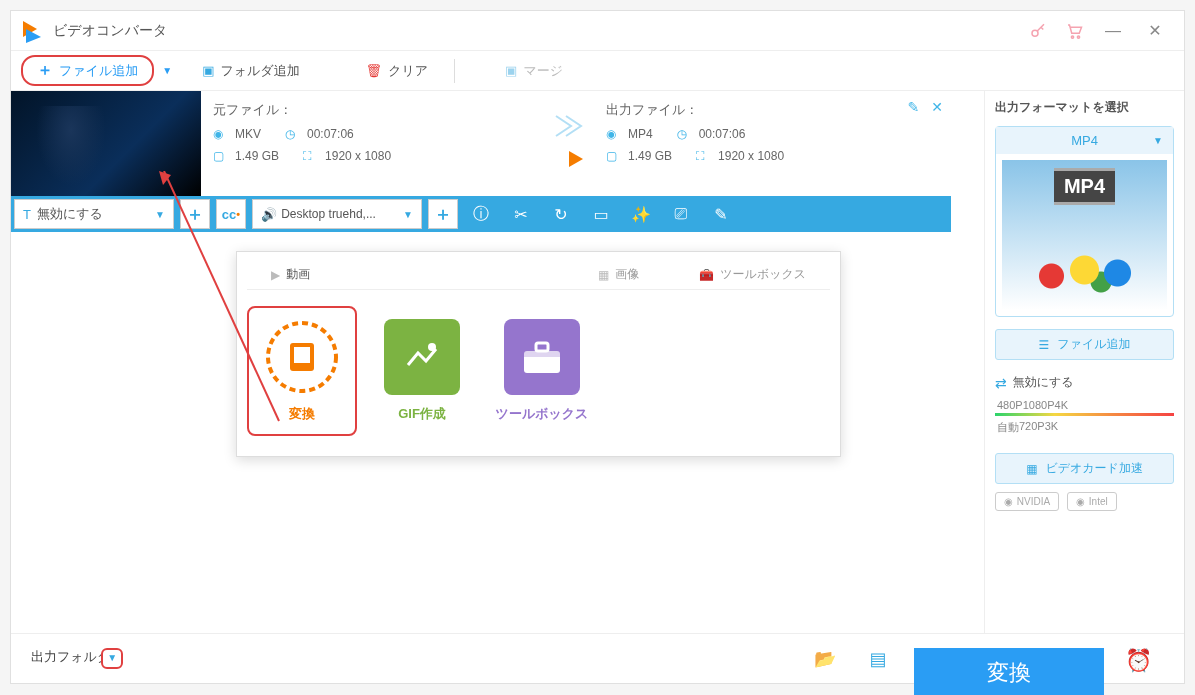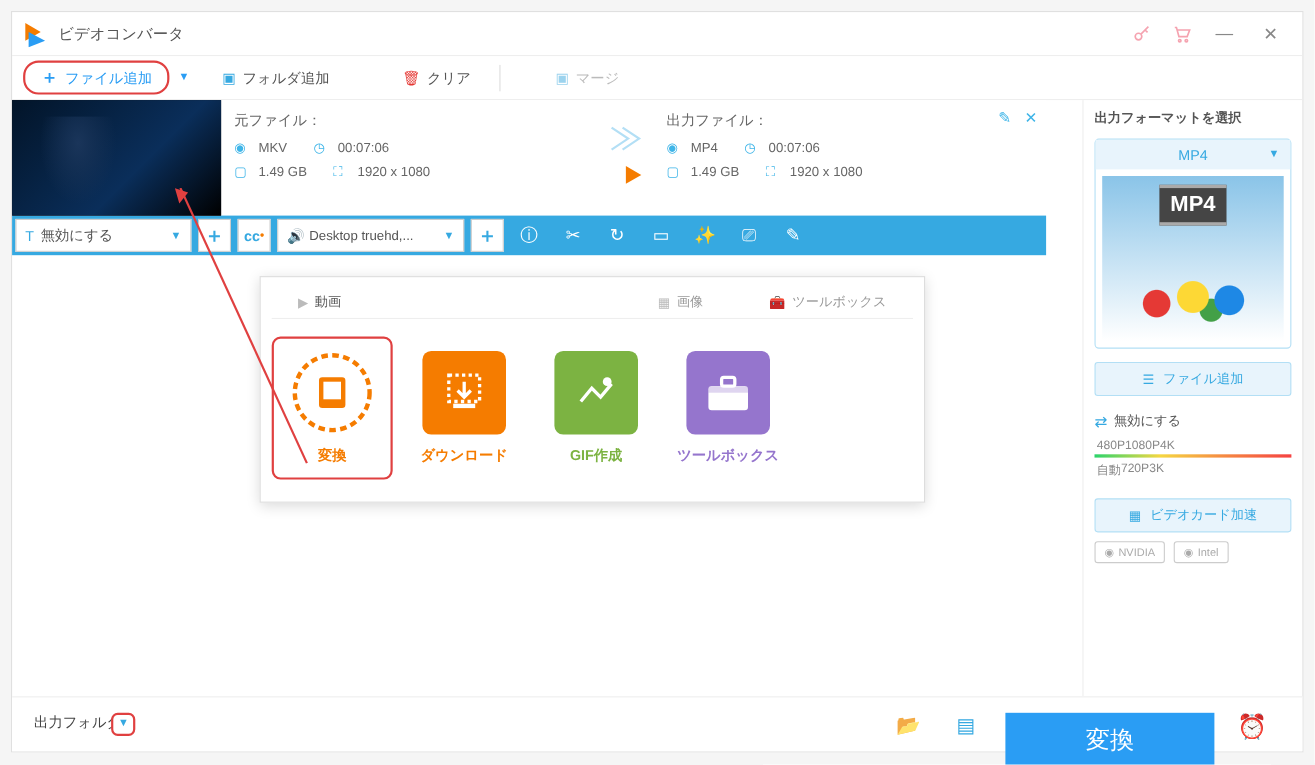--- a/index.html
+++ b/index.html
@@ -270,30 +270,20 @@
           <div class="card c1 hl">
             <div class="card-icon">
                 <svg width="76" height="76" viewBox="0 0 76 76">
                   <circle cx="38" cy="38" r="34" fill="none" stroke="#f57c00" stroke-width="4" stroke-dasharray="6 4"></circle>
                   <rect x="26" y="24" width="24" height="28" rx="3" fill="#f57c00"></rect>
                   <rect x="30" y="28" width="16" height="16" fill="#fff"></rect>
                 </svg>
               </div>
             <div class="card-label">変換</div>
           </div>
-          <div class="card c2">
-            <div class="card-icon">
-                <svg width="40" height="40" viewBox="0 0 40 40">
-                  <rect x="6" y="4" width="28" height="24" fill="none" stroke="#fff" stroke-width="3" stroke-dasharray="3 3"></rect>
-                  <path d="M20 10 V22 M14 18 L20 24 L26 18" stroke="#fff" stroke-width="3" fill="none"></path>
-                  <rect x="10" y="30" width="20" height="4" fill="#fff"></rect>
-                </svg>
-              </div>
-            <div class="card-label">ダウンロード</div>
-          </div>
           <div class="card c4">
             <div class="card-icon">
                 <svg width="40" height="40" viewBox="0 0 40 40">
                   <path d="M6 28 L16 16 L24 24 L34 12" stroke="#fff" stroke-width="3" fill="none"></path>
                   <circle cx="30" cy="10" r="4" fill="#fff"></circle>
                 </svg>
               </div>
             <div class="card-label">GIF作成</div>
           </div>
           <div class="card c5">

